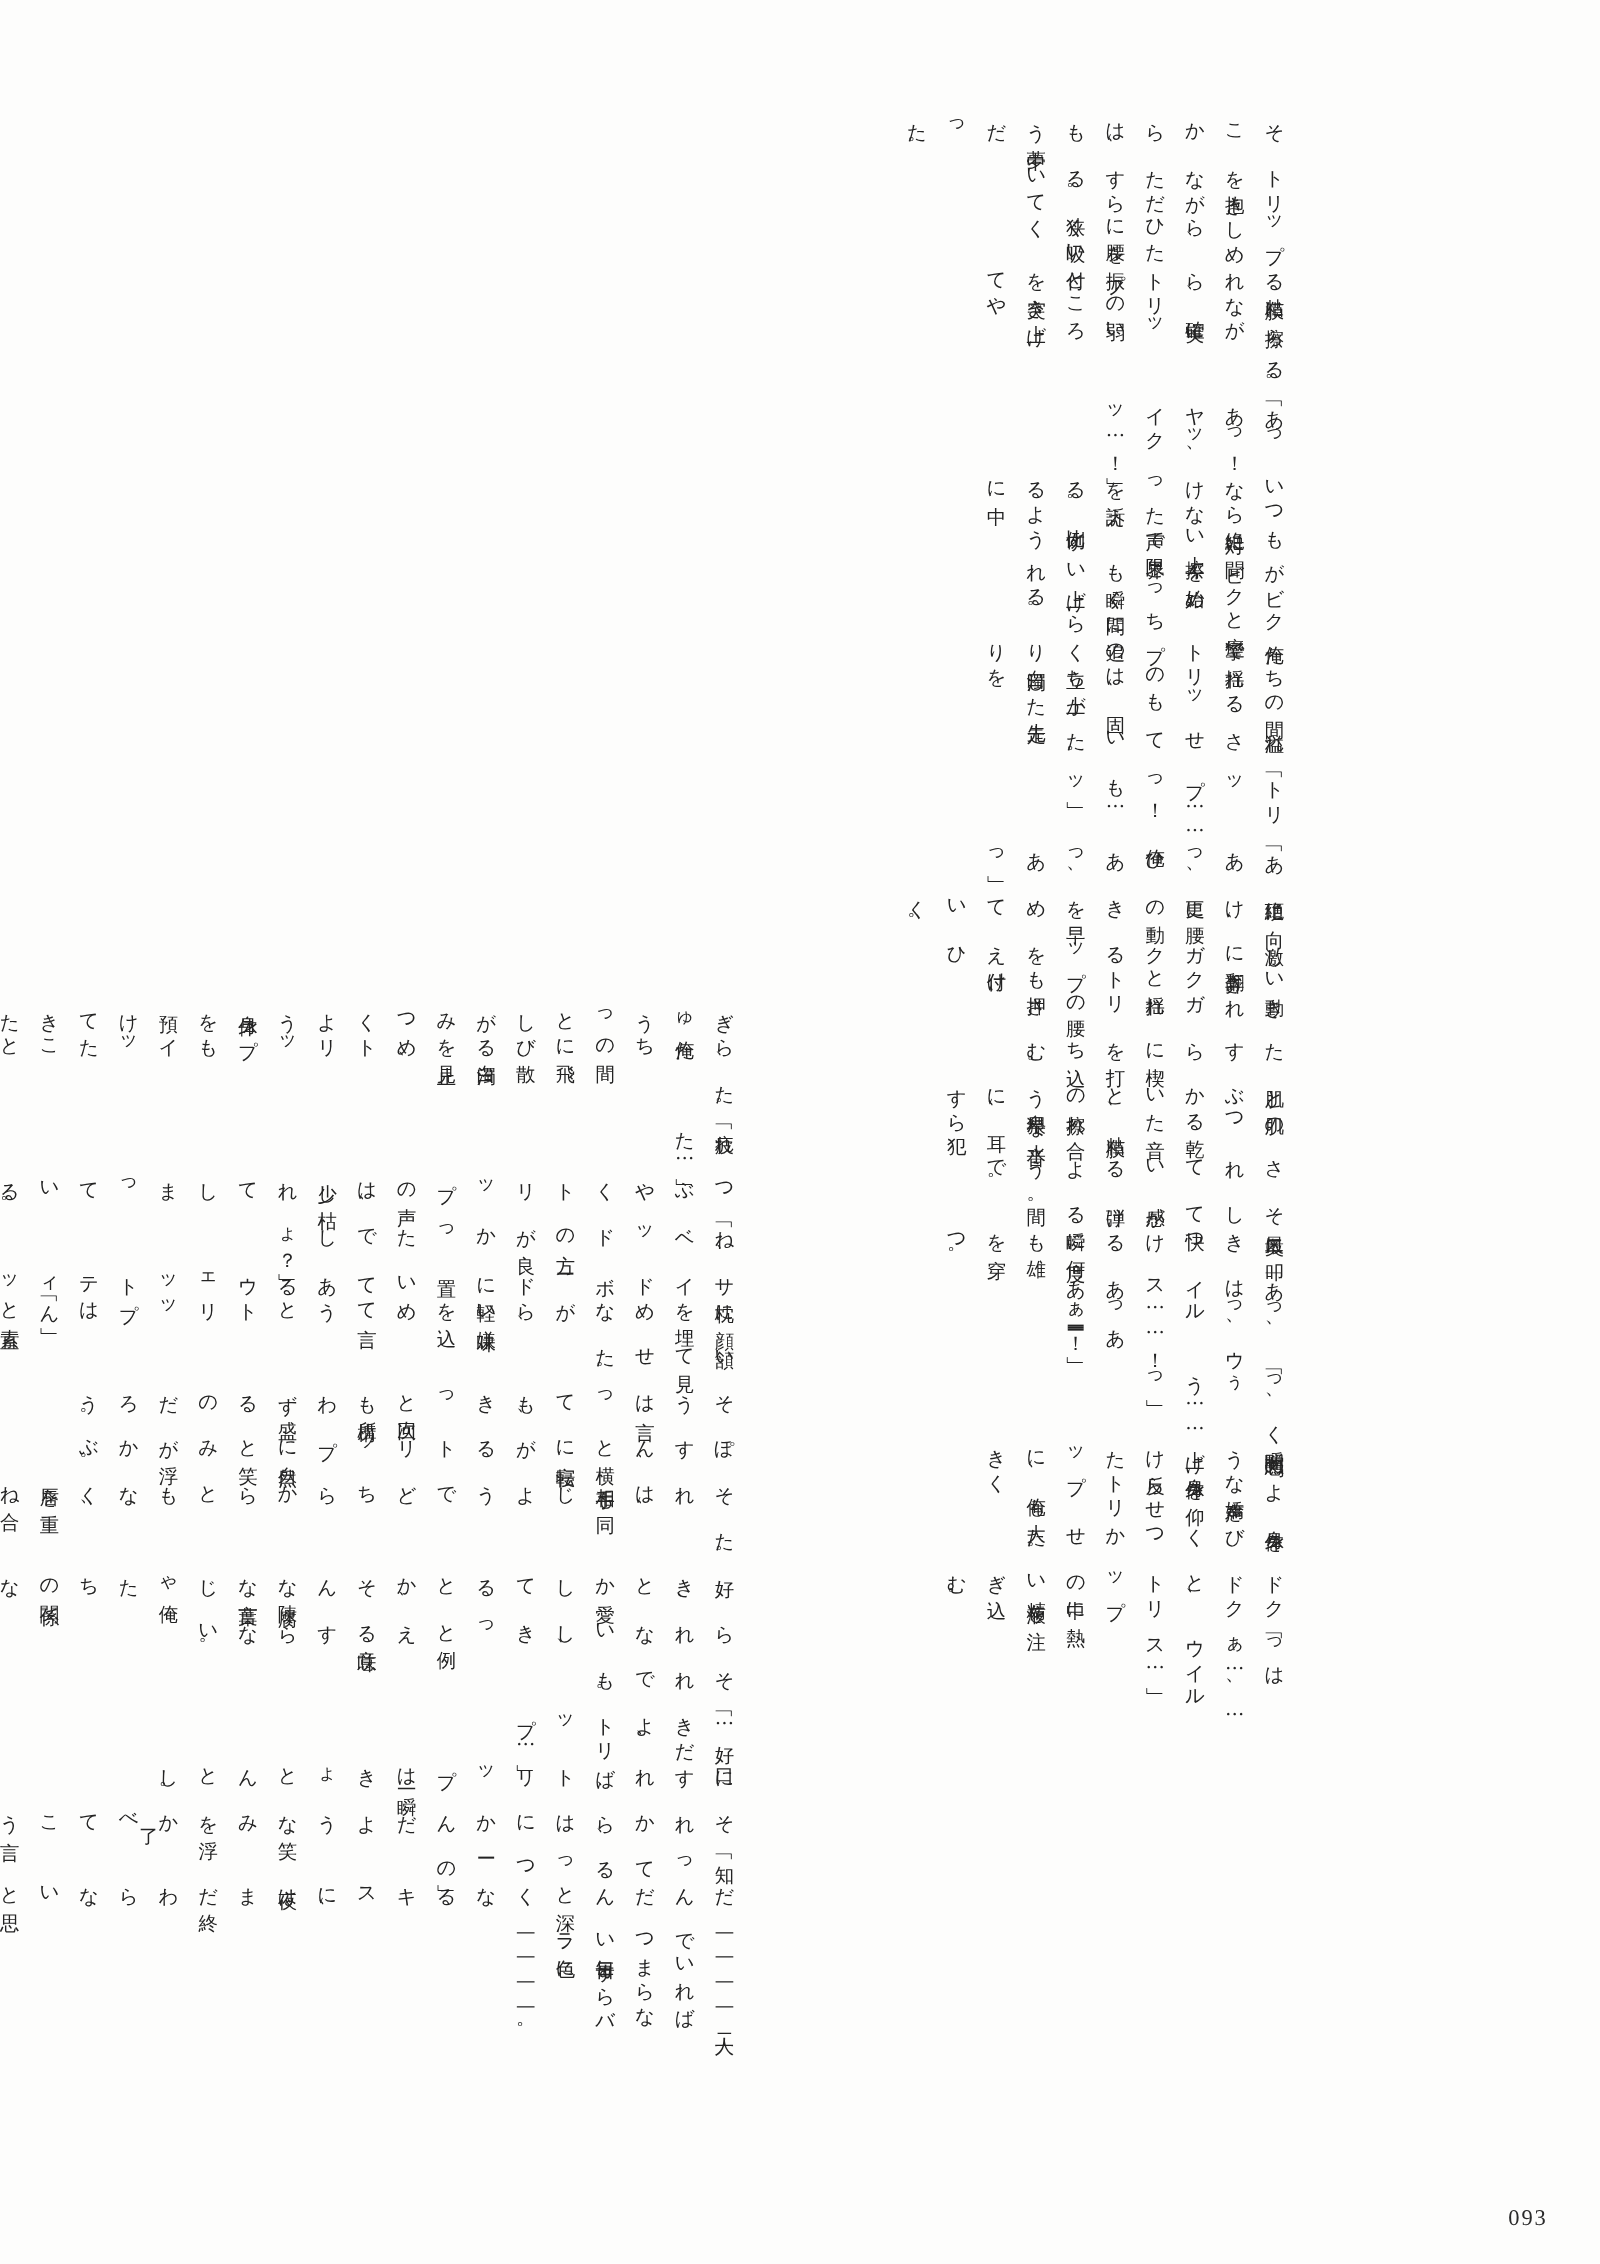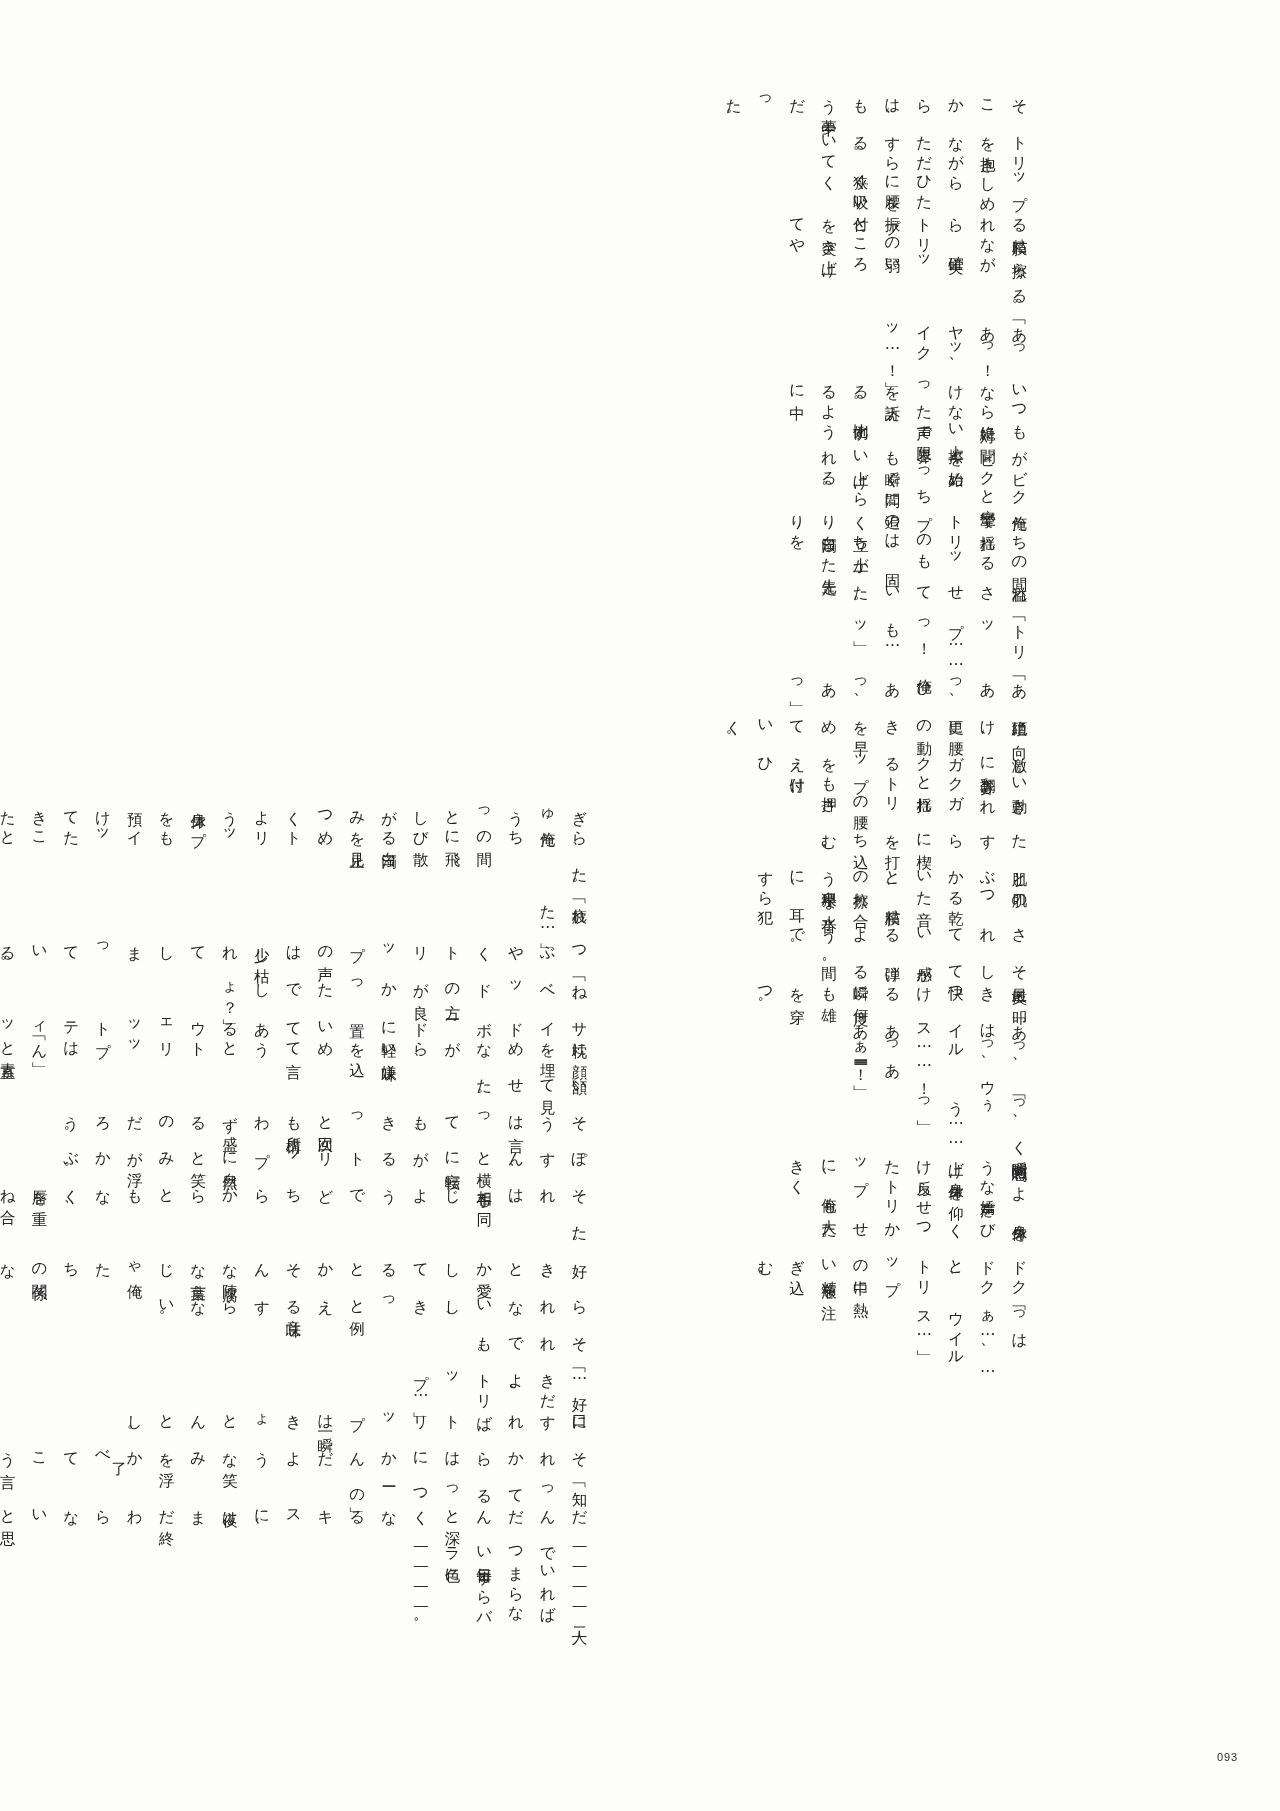--- a/index.html
+++ b/index.html
@@ -37,25 +37,25 @@
     right: 620px;
     height: 600px;
   }
   .para {
     margin: 0;
     padding: 0 2px;
   }
   .page-number {
     position: absolute;
     right: 42px;
-    bottom: 48px;
-    font-size: 11px;
+    bottom: 26px;
+    font-size: 18px;
     letter-spacing: 0.08em;
     color: #2a2a2a;
-    font-family: Liberation Sans, sans-serif;
+    font-family: Liberation Serif, serif;
   }
   .end-mark {
     position: absolute;
     left: 108px;
     bottom: 360px;
     writing-mode: vertical-rl;
     text-orientation: upright;
     font-size: 15.5px;
     color: #232323;
   }

